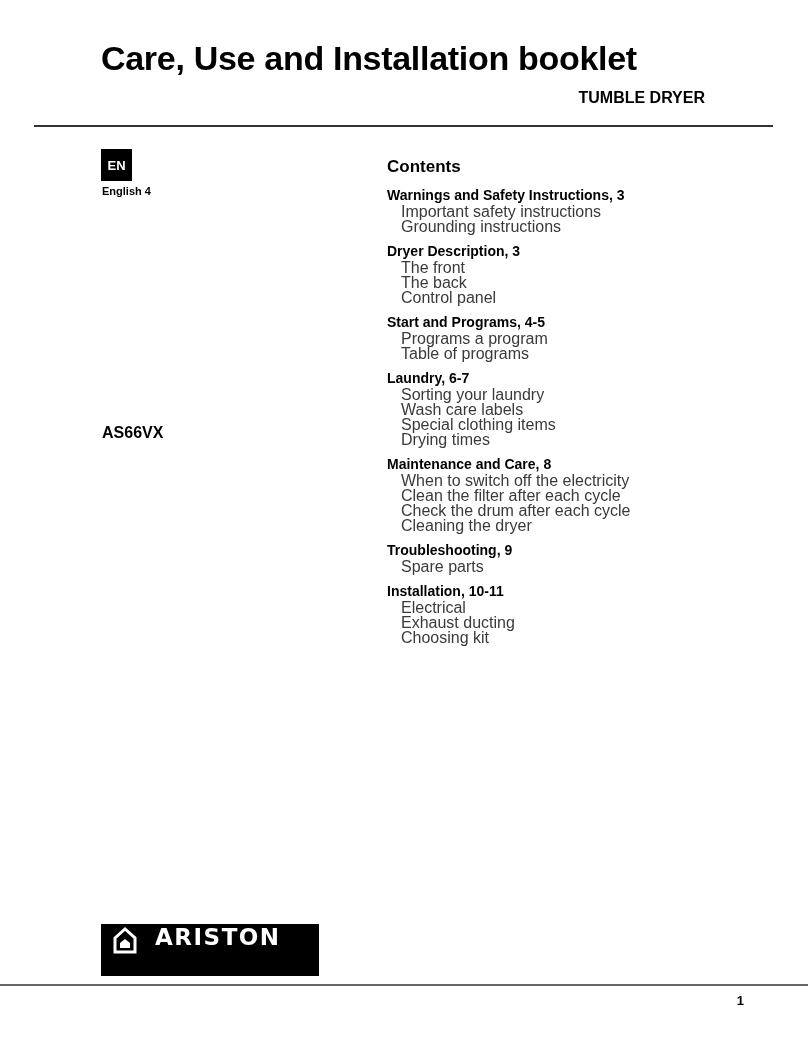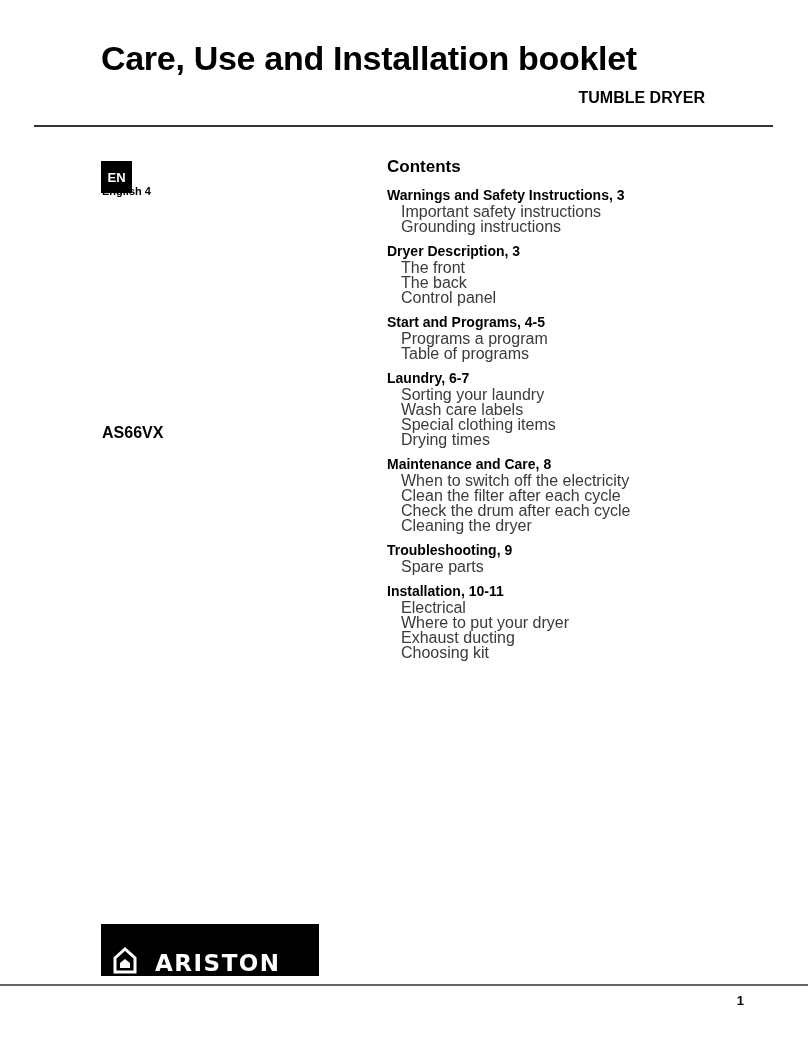--- a/index.html
+++ b/index.html
@@ -50,21 +50,20 @@
       top: 149px;
       width: 31px;
       height: 32px;
       background: #000000;
       color: #ffffff;
       font-size: 13px;
       font-weight: bold;
       display: flex;
       align-items: center;
       justify-content: center;
-      margin-top: 12px;
     }
     .lang-label {
       position: absolute;
       left: 102px;
       top: 184px;
       font-size: 11px;
       font-weight: bold;
       line-height: 14px;
       white-space: nowrap;
     }
@@ -106,21 +105,21 @@
       white-space: nowrap;
     }
     .logo {
       position: absolute;
       left: 101px;
       top: 924px;
       width: 218px;
       height: 52px;
       background: #000000;
       display: flex;
-      align-items: flex-end;
+      align-items: flex-start;
     }
     .logo-icon {
       width: 32px;
       height: 32px;
       margin-left: 8px;
       display: flex;
       align-items: center;
       justify-content: center;
     }
     .logo-text {
@@ -198,21 +197,20 @@
   </div>
 
   <div class="section">
     <div class="section-title">Troubleshooting, 9</div>
     <div class="section-item">Spare parts</div>
   </div>
 
   <div class="section">
     <div class="section-title">Installation, 10-11</div>
     <div class="section-item">Electrical</div>
-    <div class="section-item">Where to put your dryer</div>
     <div class="section-item">Exhaust ducting</div>
     <div class="section-item">Choosing kit</div>
   </div>
 </div>
 
 <div class="logo">
   <span class="logo-icon">
     <svg width="26" height="28" viewBox="0 0 26 28">
       <path d="M3 12 L13 3 L23 12 L23 26 L3 26 Z" fill="none" stroke="#ffffff" stroke-width="3" stroke-linejoin="miter"></path>
       <path d="M8 22 L8 17 L13 13 L18 17 L18 22 Z" fill="#ffffff"></path>

